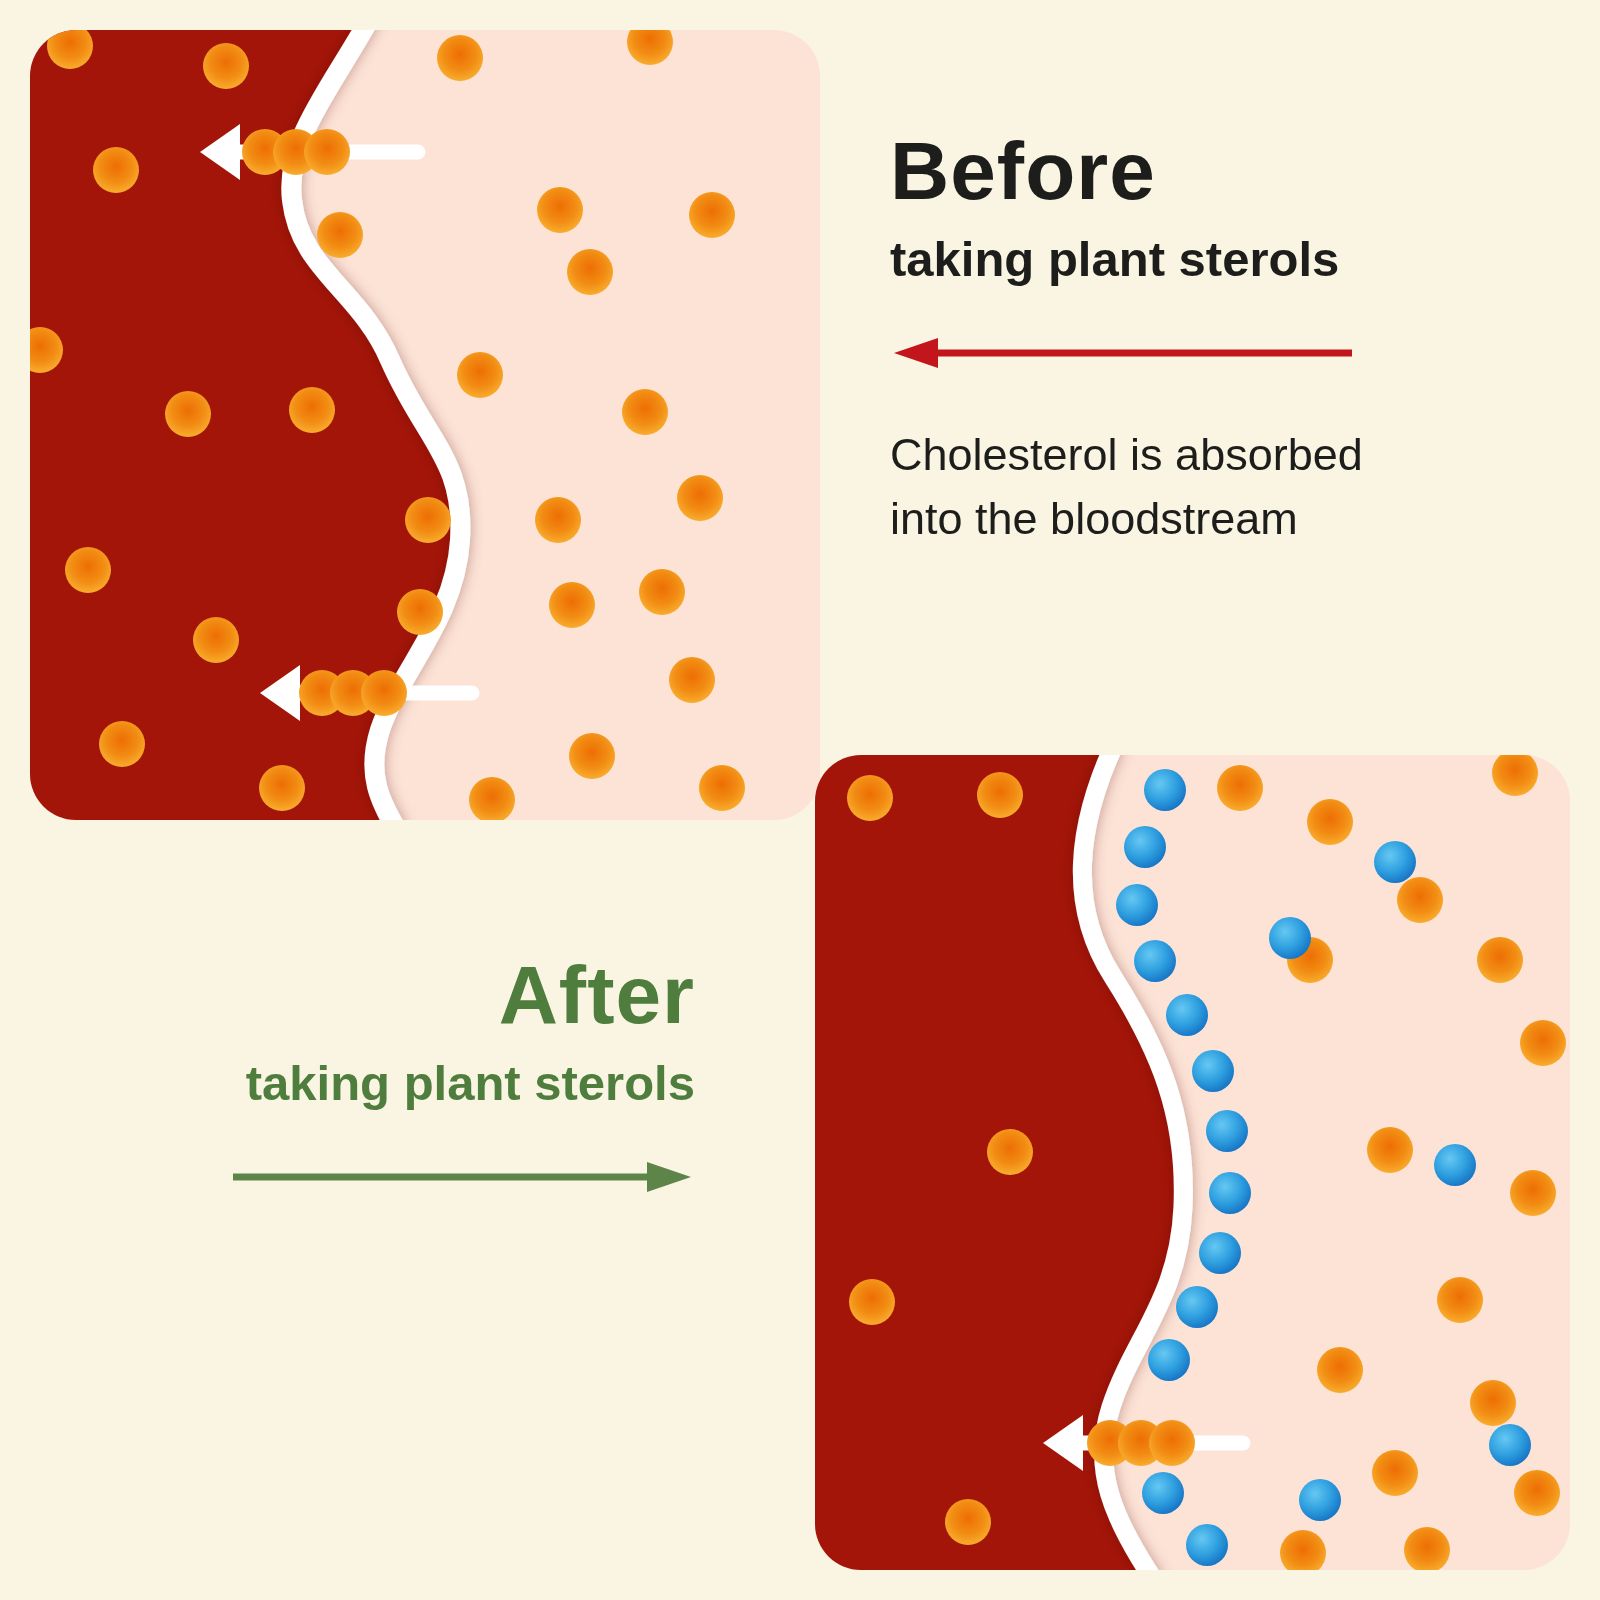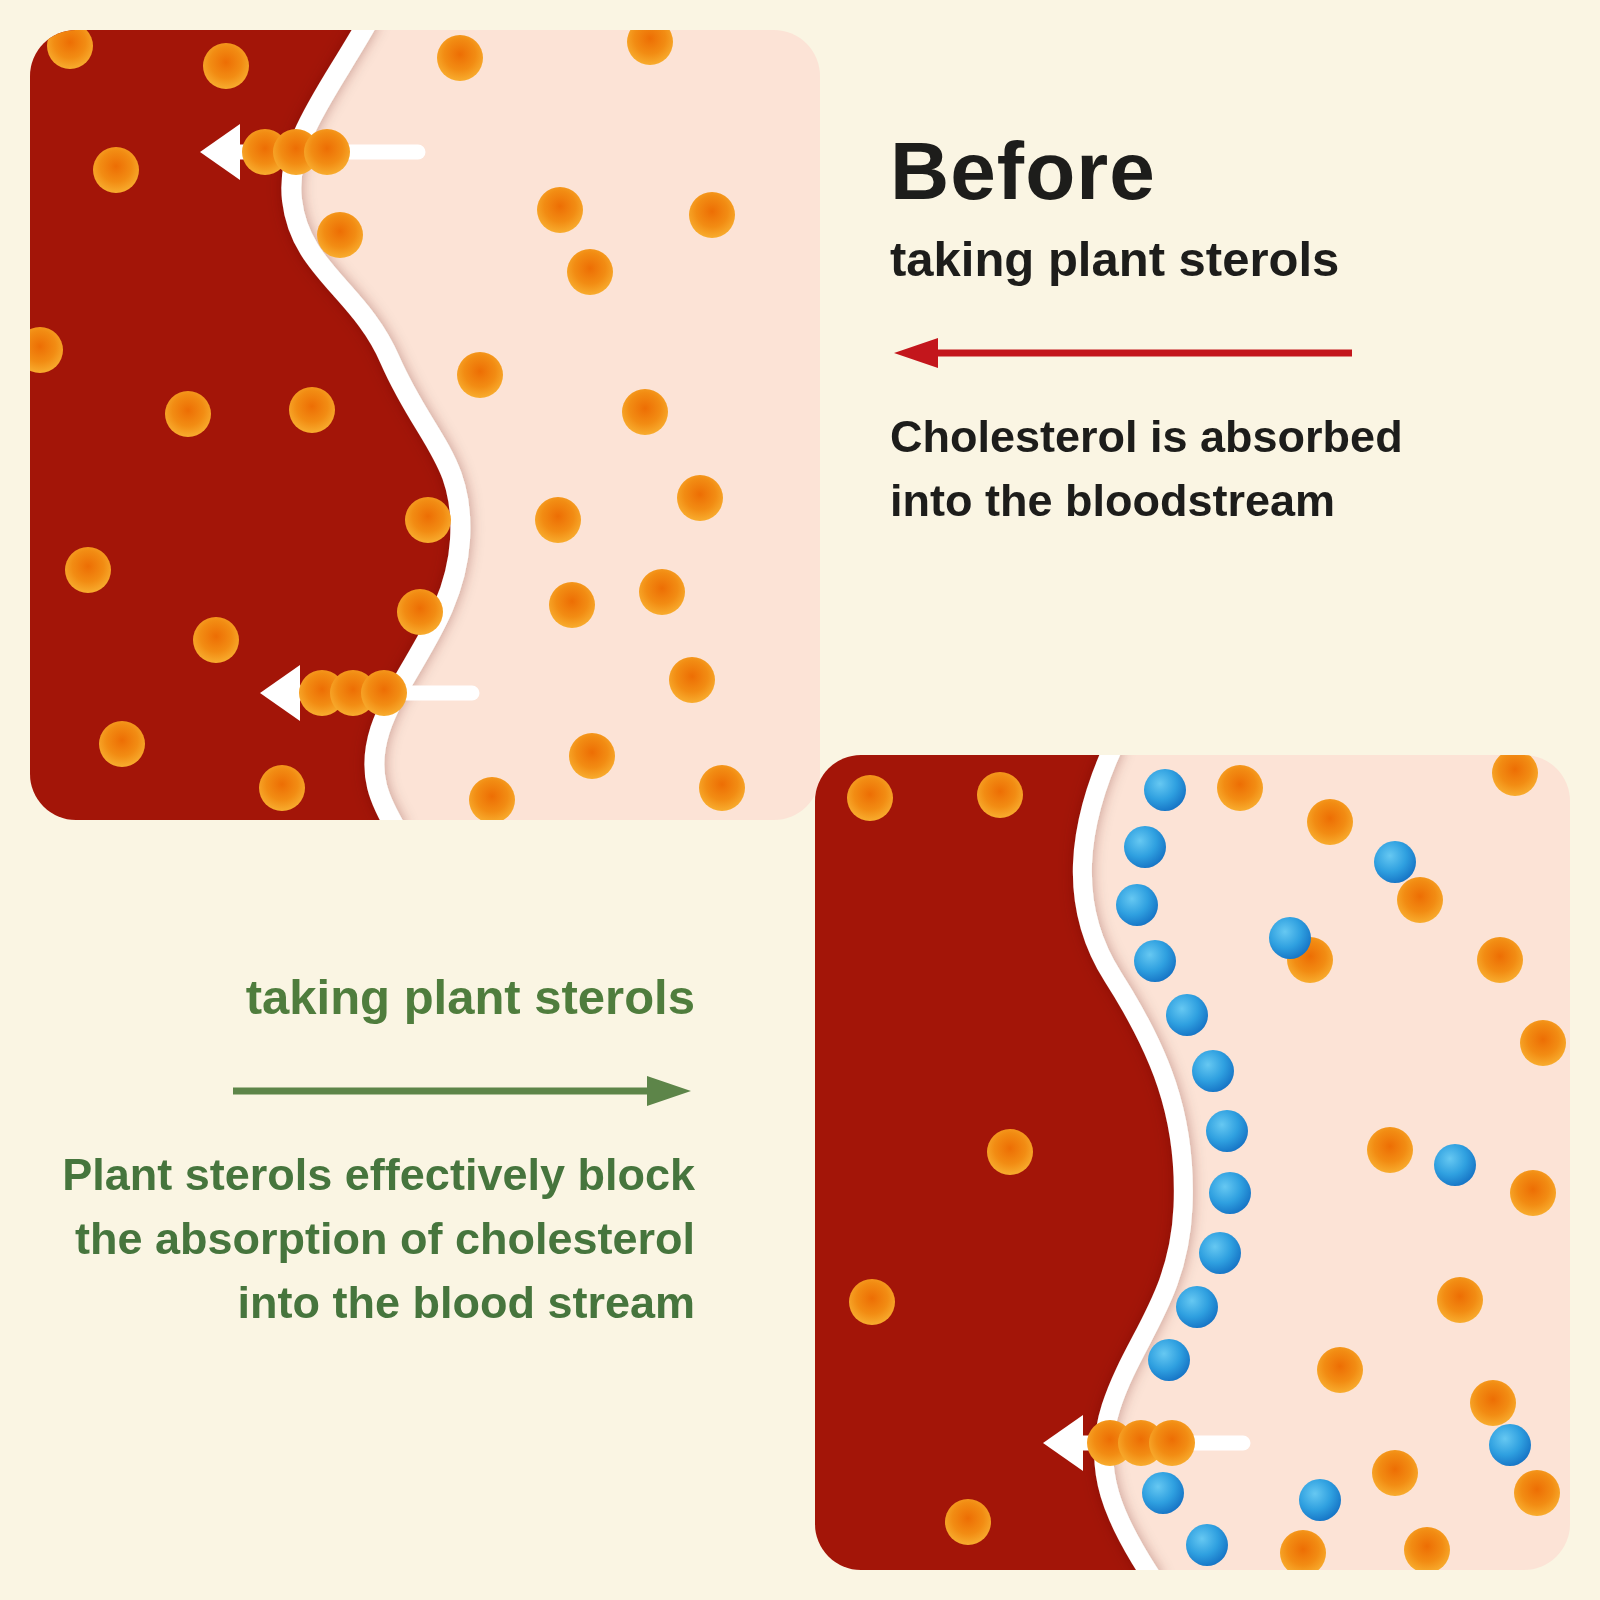--- a/index.html
+++ b/index.html
@@ -20,21 +20,21 @@
   }
   #panel-before{left:30px;top:30px;width:790px;height:790px;}
   #panel-after{left:815px;top:755px;width:755px;height:815px;}
 
   .tblock{position:absolute;}
   .before-text{left:890px;top:128px;width:600px;text-align:left;}
   .after-text{left:35px;top:952px;width:660px;text-align:right;}
 
   .title{font-size:82px;font-weight:700;line-height:1.05;letter-spacing:1px;}
   .subtitle{font-size:49px;font-weight:700;line-height:1.2;margin-top:16px;}
-  .desc{font-size:45px;line-height:1.42;margin-top:28px;white-space:pre-line;font-weight:bold;}
+  .desc{font-size:45px;line-height:1.42;margin-top:46px;white-space:pre-line;}
 
   .t-dark{color:var(--text-dark,#1d1d1b);}
   .t-green-h{color:var(--green-heading,#4f7d3d);}
   .t-green{color:var(--green-text,#46753d);}
 
   .harrow{display:inline-block;margin-top:44px;}
   .red-arrow .shaft{stroke:var(--arrow-red,#c3161c);stroke-width:7;}
   .red-arrow .head{fill:var(--arrow-red,#c3161c);}
   .green-arrow .shaft{stroke:var(--green-arrow,#5d8549);stroke-width:7;}
   .green-arrow .head{fill:var(--green-arrow,#5d8549);}
@@ -177,23 +177,21 @@
     <div class="subtitle t-dark">taking plant sterols</div>
     <svg class="harrow red-arrow" viewBox="0 0 470 40" width="470" height="40" aria-hidden="true">
       <line class="shaft" x1="462" y1="20" x2="44" y2="20"></line>
       <polygon class="head" points="4,20 48,5 48,35"></polygon>
     </svg>
     <div class="desc t-dark">Cholesterol is absorbed
 into the bloodstream</div>
   </div>
 
   <div class="tblock after-text">
+    <div class="title t-green-h">After</div>
     <div class="subtitle t-green-h">taking plant sterols</div>
     <svg class="harrow green-arrow" viewBox="0 0 470 40" width="470" height="40" aria-hidden="true">
       <line class="shaft" x1="8" y1="20" x2="426" y2="20"></line>
       <polygon class="head" points="466,20 422,5 422,35"></polygon>
     </svg>
-    <div class="desc t-green">Plant sterols effectively block
-the absorption of cholesterol
-into the blood stream</div>
   </div>
 
 </div>
 
 </body></html>

